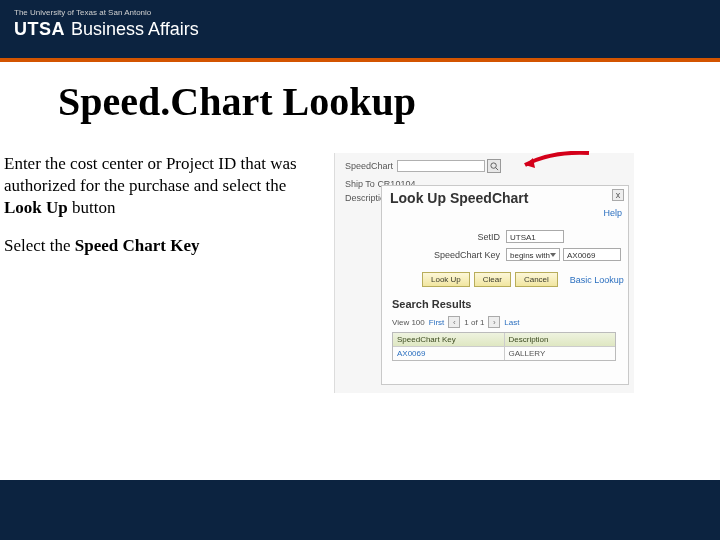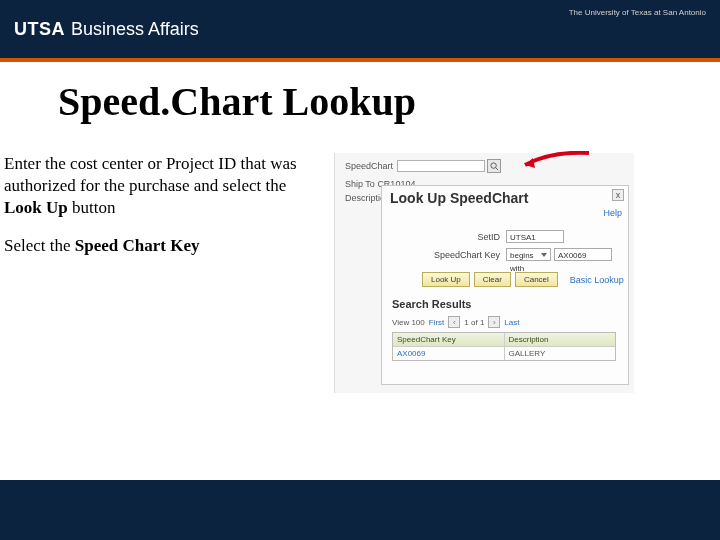--- a/index.html
+++ b/index.html
@@ -16,21 +16,20 @@
     height: 58px;
     background: #0c2340;
     color: #fff;
     padding: 8px 14px 0 14px;
     position: relative;
   }
   .header-top {
     font-size: 8px;
     color: #cfcfcf;
     margin-bottom: 2px;
-    text-align: right;
   }
   .header-main {
     display: flex;
     align-items: baseline;
   }
   .utsa-logo {
     font-weight: bold;
     font-size: 18px;
     letter-spacing: 0.5px;
     color: #fff;
@@ -138,21 +137,21 @@
     display: flex; align-items: center; font-size: 9px; color:#444;
   }
   .formrow.label1 { top: 44px; }
   .formrow.label2 { top: 62px; }
   .formrow .lab { width: 78px; text-align: right; margin-right: 6px; }
   .formrow .val {
     height: 13px; border: 1px solid #aaa; background: #fff;
     font-size: 8px; padding: 0 3px; line-height:13px; color:#333;
   }
   .val.set { width: 58px; }
-  .val.drop { width: 45px; position: relative; }
+  .val.drop { width: 54px; position: relative; }
   .val.drop::after {
     content: ""; position:absolute; right:3px; top:4px;
     border-left:3px solid transparent; border-right:3px solid transparent;
     border-top:4px solid #666;
   }
   .val.key { width: 58px; }
   .btnrow {
     position: absolute; left: 40px; top: 86px;
     display: flex; gap: 4px; align-items:center;
   }

